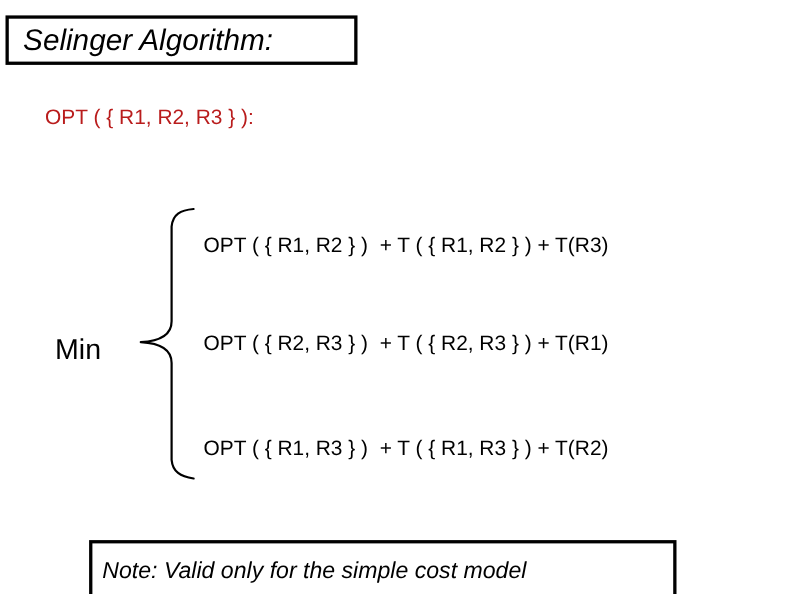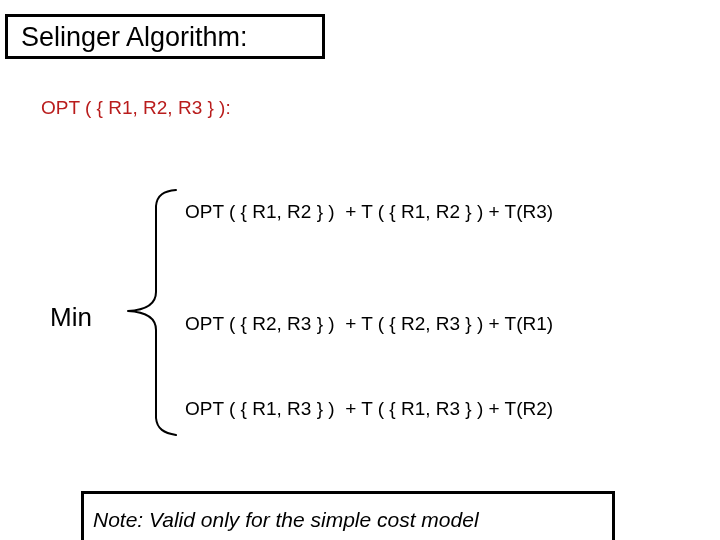--- a/index.html
+++ b/index.html
@@ -19,20 +19,21 @@
   
   #title-box {
     position: absolute;
     left: 5px;
     top: 14px;
     width: 320px;
     height: 45px;
     border: 3px solid #000000;
     box-sizing: border-box;
     background: #ffffff;
+    font-style: italic;
   }
   #title-text {
     position: absolute;
     left: 13px;
     top: 50%;
     transform: translateY(-50%);
     font-size: 27px;
     line-height: 1;
     white-space: nowrap;
     color: #000000;
@@ -72,22 +73,22 @@
 
   
   .equation-row {
     position: absolute;
     left: 185px;
     font-size: 19px;
     line-height: 1;
     white-space: pre;
     color: #000000;
   }
-  #equation-row-0 { top: 202px; }
-  #equation-row-1 { top: 314px; }
+  #equation-row-0 { top: 214px; }
+  #equation-row-1 { top: 303px; }
   #equation-row-2 { top: 399px; }
 
   
   #note-box {
     position: absolute;
     left: 81px;
     top: 491px;
     width: 534px;
     height: 55px;
     border: 3px solid #000000;

